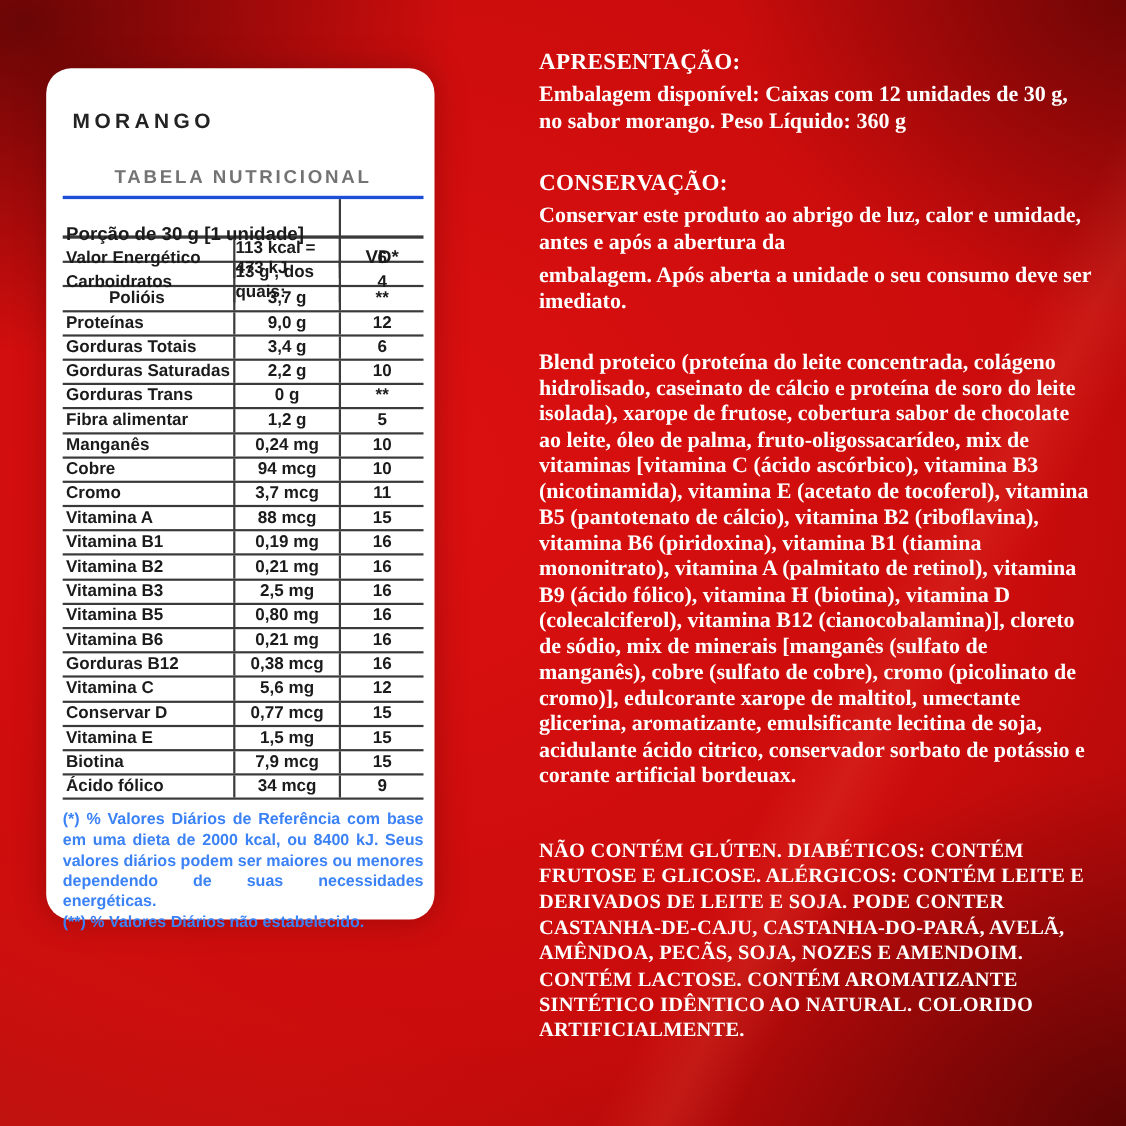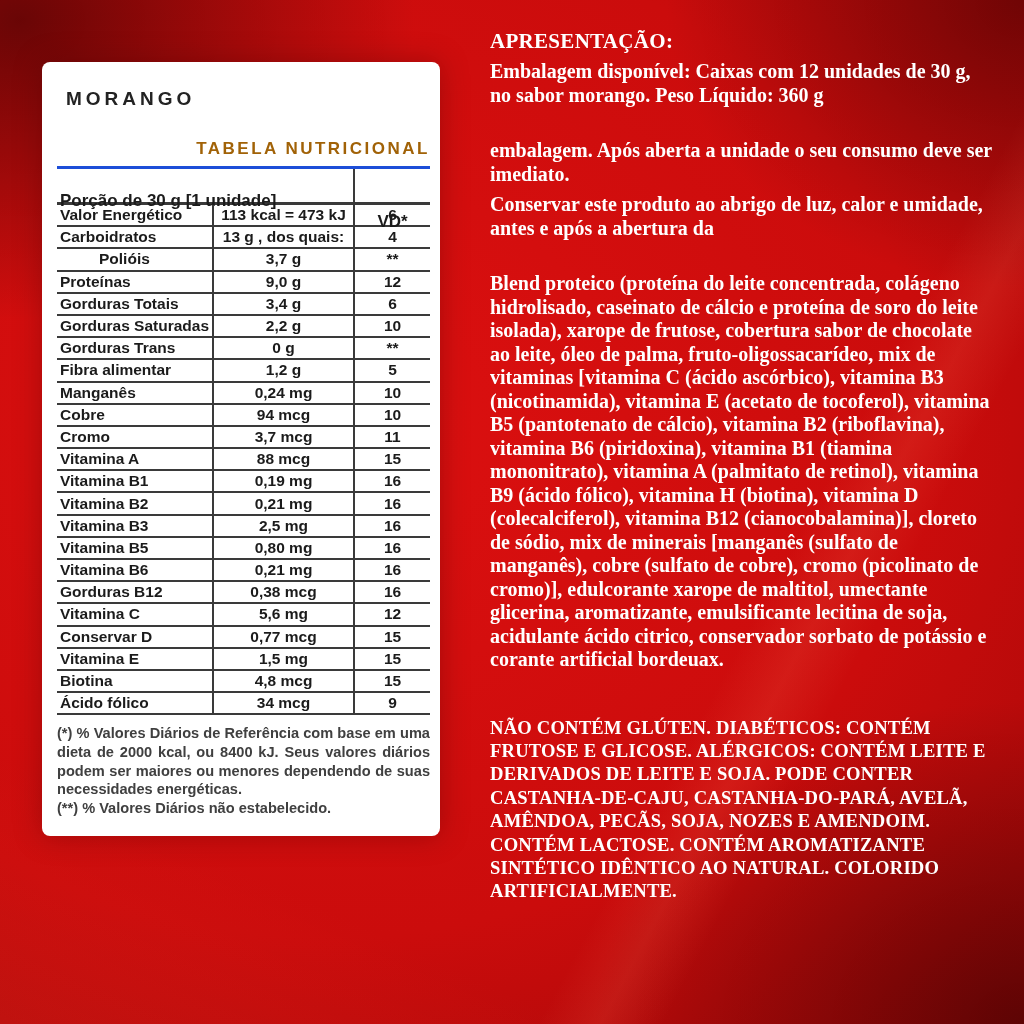--- a/index.html
+++ b/index.html
@@ -11,33 +11,33 @@
       linear-gradient(118deg, rgba(255,255,255,0) 69%, rgba(255,120,90,0.14) 73%, rgba(255,255,255,0) 77%),
       linear-gradient(25deg, rgba(255,90,60,0.10) 0%, rgba(255,90,60,0) 18%),
       radial-gradient(55% 42% at 2% 2%, rgba(25,0,0,0.55) 0%, rgba(25,0,0,0) 70%),
       radial-gradient(50% 40% at 100% 0%, rgba(35,0,0,0.45) 0%, rgba(35,0,0,0) 70%),
       radial-gradient(60% 45% at 100% 100%, rgba(25,0,0,0.50) 0%, rgba(25,0,0,0) 70%),
       radial-gradient(130% 110% at 32% 42%, #dd1010 0%, #cb0c0c 45%, #9c0707 78%, #7c0404 100%);
   }
 
   
   .card {
-    position:absolute; left:42px; top:62px; width:398px; height:774px;
-    background:#ffffff; border-radius:8px;
+    position:absolute; left:42px; top:62px; width:353px; height:774px;
+    background:#ffffff; border-radius:23px;
     box-shadow:0 0 28px rgba(70,0,0,0.35);
-    padding:0 10px 0 15px; box-sizing:border-box;
+    padding:12px 10px 0 15px; box-sizing:border-box;
     color:#1b1b1b;
   }
   .flavor-title {
     margin:26px 0 0 9px; font-size:19px; font-weight:bold;
     letter-spacing:4px; color:#232323;
   }
   .table-title {
-    margin-top:29px; text-align:right; font-size:17px; font-weight:bold;
-    letter-spacing:2.5px; color:#a16207;
+    margin-top:29px; text-align:center; font-size:17px; font-weight:bold;
+    letter-spacing:2.5px; color:#737373;
   }
   .n-table { margin-top:7px; border-top:3px solid #1d4ed8; }
   .t-header {
     display:grid; grid-template-columns:1fr 75px; height:33px;
     border-bottom:3px solid #3a3a3a; align-items:center;
     font-size:17px; font-weight:bold;
   }
   .h-portion { height:100%; display:flex; align-items:center; padding-left:3px; border-right:2px solid #3a3a3a; }
   .h-vd { text-align:center;margin-top:43px; }
   .t-row {
@@ -47,27 +47,27 @@
   }
   .t-name { padding-left:3px; white-space:nowrap; }
   .t-row.indent .t-name { padding-left:42px; }
   .t-amount {
     height:100%; display:flex; align-items:center; justify-content:center;
     border-left:2px solid #3a3a3a; border-right:2px solid #3a3a3a; text-align:left;
   }
   .t-vd { text-align:center; }
   .footnote {
     margin:9px 0 0 0; font-size:14.6px; line-height:18.7px; font-weight:600;
-    color:#404040; text-align:justify;
+    color:#3b82f6; text-align:justify;
   }
   .footnote.second { text-align:left; margin-top:0; }
 
   
   .info-col {
-    position:absolute; left:490px; top:29px; width:503px;
+    position:absolute; left:490px; top:44px; width:503px;
     color:#ffffff; font-family:"Liberation Serif", serif; font-weight:bold;
   }
   .section + .section { margin-top:32px; }
   .section.caps { margin-top:44px; }
   .sec-heading { margin:0 0 6px 0; font-size:21px; letter-spacing:0.3px; }
   .sec-par { margin:0 0 7px 0; font-size:20px; line-height:23.5px; }
   .sec-par:last-child { margin-bottom:0; }
   .section.caps .sec-par { font-size:18.6px; line-height:23.4px; letter-spacing:0.2px; }
 </style>
 </head>
@@ -205,21 +205,21 @@
   </div>
 
   <div class="t-row">
     <div class="t-name">Vitamina E</div>
     <div class="t-amount">1,5 mg</div>
     <div class="t-vd">15</div>
   </div>
 
   <div class="t-row">
     <div class="t-name">Biotina</div>
-    <div class="t-amount">4,8 mcg</div>
+    <div class="t-amount">7,9 mcg</div>
     <div class="t-vd">15</div>
   </div>
 
   <div class="t-row">
     <div class="t-name">Ácido fólico</div>
     <div class="t-amount">34 mcg</div>
     <div class="t-vd">9</div>
   </div>
 </div>
   </div>
@@ -230,23 +230,24 @@
 
 <div class="info-col">
   <div class="section">
     <h3 class="sec-heading">APRESENTAÇÃO:</h3>
     <div class="sec-body">
         <p class="sec-par">Embalagem disponível: Caixas com 12 unidades de 30 g, no sabor morango. Peso Líquido: 360 g</p>
       </div>
   </div>
 
   <div class="section">
-    <div class="sec-body">
+    <h3 class="sec-heading">CONSERVAÇÃO:</h3>
+    <div class="sec-body">
+        <p class="sec-par">Conservar este produto ao abrigo de luz, calor e umidade, antes e após a abertura da</p>
         <p class="sec-par">embalagem. Após aberta a unidade o seu consumo deve ser imediato.</p>
-        <p class="sec-par">Conservar este produto ao abrigo de luz, calor e umidade, antes e após a abertura da</p>
       </div>
   </div>
 
   <div class="section">
     <div class="sec-body">
         <p class="sec-par">Blend proteico (proteína do leite concentrada, colágeno hidrolisado, caseinato de cálcio e proteína de soro do leite isolada), xarope de frutose, cobertura sabor de chocolate ao leite, óleo de palma, fruto-oligossacarídeo, mix de vitaminas [vitamina C (ácido ascórbico), vitamina B3 (nicotinamida), vitamina E (acetato de tocoferol), vitamina B5 (pantotenato de cálcio), vitamina B2 (riboflavina), vitamina B6 (piridoxina), vitamina B1 (tiamina mononitrato), vitamina A (palmitato de retinol), vitamina B9 (ácido fólico), vitamina H (biotina), vitamina D (colecalciferol), vitamina B12 (cianocobalamina)], cloreto de sódio, mix de minerais [manganês (sulfato de manganês), cobre (sulfato de cobre), cromo (picolinato de cromo)], edulcorante xarope de maltitol, umectante glicerina, aromatizante, emulsificante lecitina de soja, acidulante ácido citrico, conservador sorbato de potássio e corante artificial bordeuax.</p>
       </div>
   </div>
 
   <div class="section caps">

